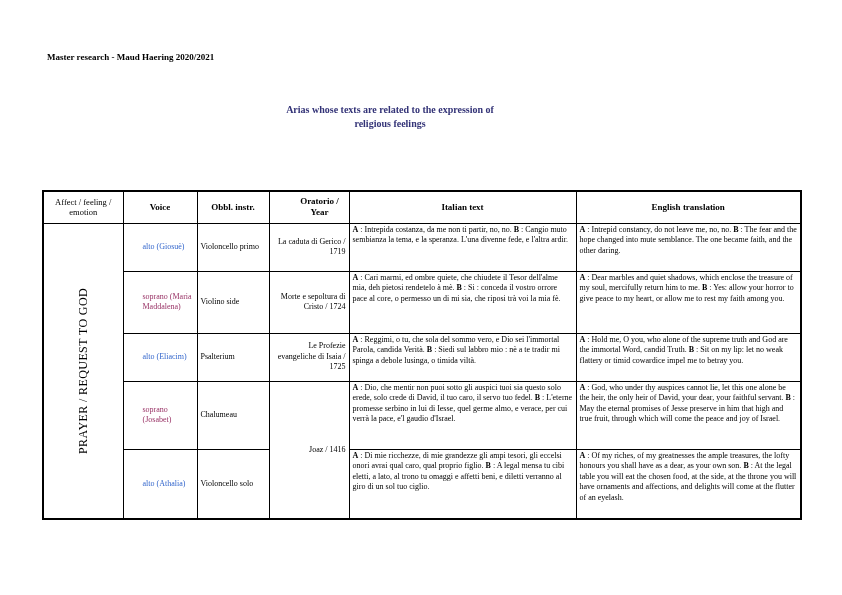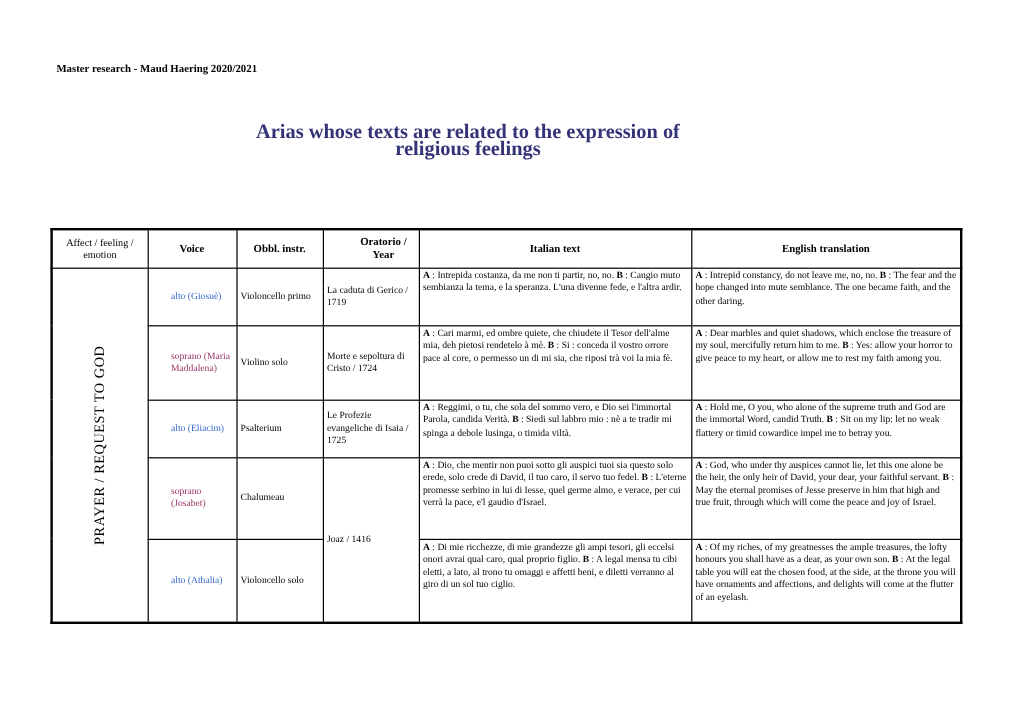--- a/index.html
+++ b/index.html
@@ -12,21 +12,21 @@
     overflow:hidden;
     margin:0 auto;
   }
   .doc-header{
     position:absolute;left:47px;top:52px;
     font-size:9px;font-weight:bold;color:#000;
   }
   .doc-title{
     position:absolute;left:0;top:103px;width:780px;
     text-align:center;
-    font-size:17px;font-weight:bold;line-height:13.5px;
+    font-size:10px;font-weight:bold;line-height:13.5px;
     color:var(--title,#333377);
     white-space:pre-line;
   }
   table.aria-table{
     position:absolute;left:42px;top:190px;
     border-collapse:collapse;table-layout:fixed;
     width:758px;
     border:2px solid #000;
   }
   .aria-table td,.aria-table th{
@@ -49,21 +49,21 @@
   .cat-rot{
     position:absolute;left:50%;top:50%;
     transform:translate(-50%,-50%) rotate(-90deg);
     white-space:nowrap;
     font-size:12px;letter-spacing:.4px;color:#000;
   }
   td.voice{padding-left:19px;}
   td.voice.alto{color:var(--alto,#3366cc);}
   td.voice.soprano{color:var(--soprano,#993366);margin-left:43px;}
   td.instr{}
-  td.orat{text-align:left;}
+  td.orat{text-align:right;}
   td.txt{vertical-align:top;text-align:left;}
   b.mk{font-weight:bold;}
 </style>
 </head>
 <body>
 
 <div class="page">
 
   <div class="doc-header">Master research - Maud Haering 2020/2021</div>
 
@@ -97,21 +97,21 @@
       </td>
       <td class="voice alto">alto (Giosuè)</td>
       <td class="instr">Violoncello primo</td>
       <td class="orat">La caduta di Gerico / 1719</td>
       <td class="txt"><b class="mk">A</b><span> : Intrepida costanza, da me non ti partir, no, no. </span><b class="mk">B</b><span> : Cangio muto sembianza la tema, e la speranza. L'una divenne fede, e l'altra ardir.</span></td>
       <td class="txt"><b class="mk">A</b><span> : Intrepid constancy, do not leave me, no, no. </span><b class="mk">B</b><span> : The fear and the hope changed into mute semblance. The one became faith, and the other daring.</span></td>
     </tr>
 
     <tr style="height:62px">
       <td class="voice soprano">soprano (Maria Maddalena)</td>
-      <td class="instr">Violino solo</td>
+      <td class="instr">Violino side</td>
       <td class="orat">Morte e sepoltura di Cristo / 1724</td>
       <td class="txt"><b class="mk">A</b><span> : Cari marmi, ed ombre quiete, che chiudete il Tesor dell'alme mia, deh pietosi rendetelo à mè. </span><b class="mk">B</b><span> : Si : conceda il vostro orrore pace al core, o permesso un di mi sia, che riposi trà voi la mia fè.</span></td>
       <td class="txt"><b class="mk">A</b><span> : Dear marbles and quiet shadows, which enclose the treasure of my soul, mercifully return him to me. </span><b class="mk">B</b><span> : Yes: allow your horror to give peace to my heart, or allow me to rest my faith among you.</span></td>
     </tr>
 
     <tr style="height:48px">
       <td class="voice alto">alto (Eliacim)</td>
       <td class="instr">Psalterium</td>
       <td class="orat">Le Profezie evangeliche di Isaia / 1725</td>
       <td class="txt"><b class="mk">A</b><span> : Reggimi, o tu, che sola del sommo vero, e Dio sei l'immortal Parola, candida Verità. </span><b class="mk">B</b><span> : Siedi sul labbro mio : nè a te tradir mi spinga a debole lusinga, o timida viltà.</span></td>

